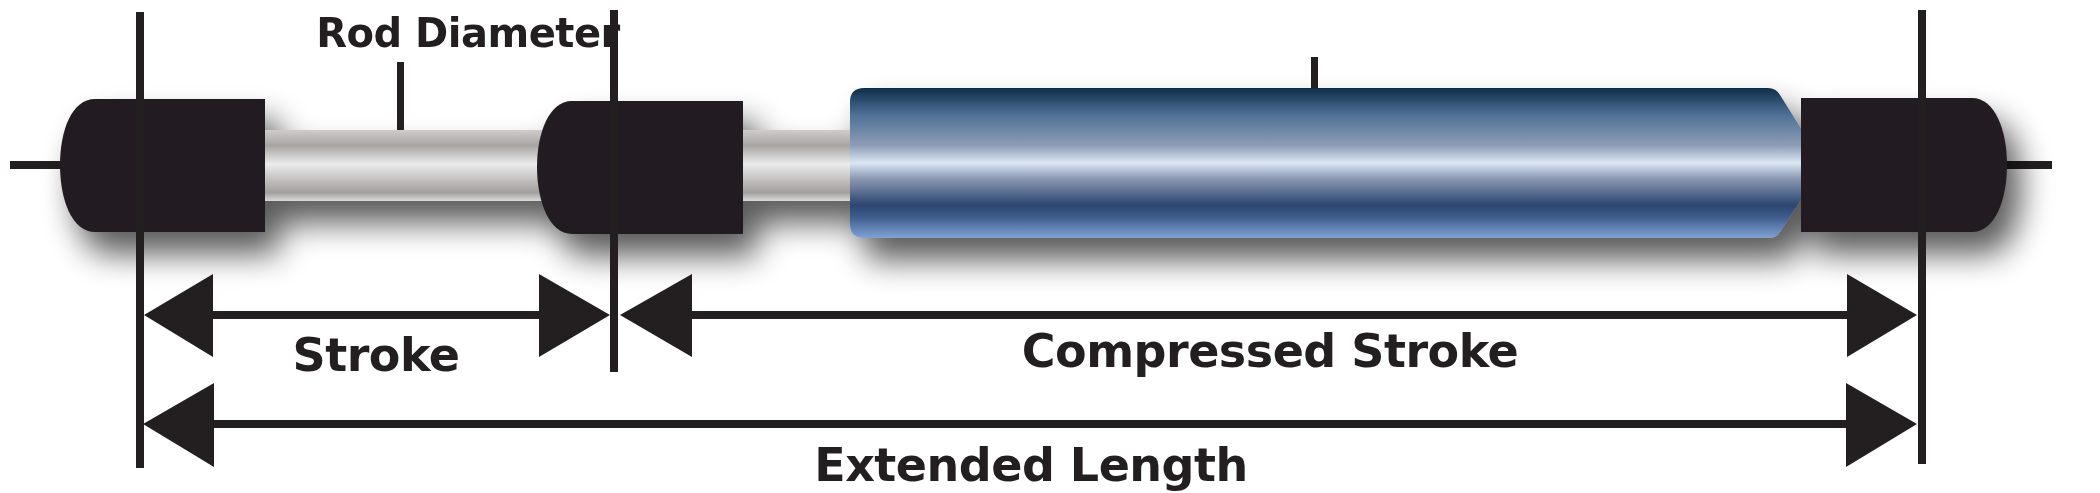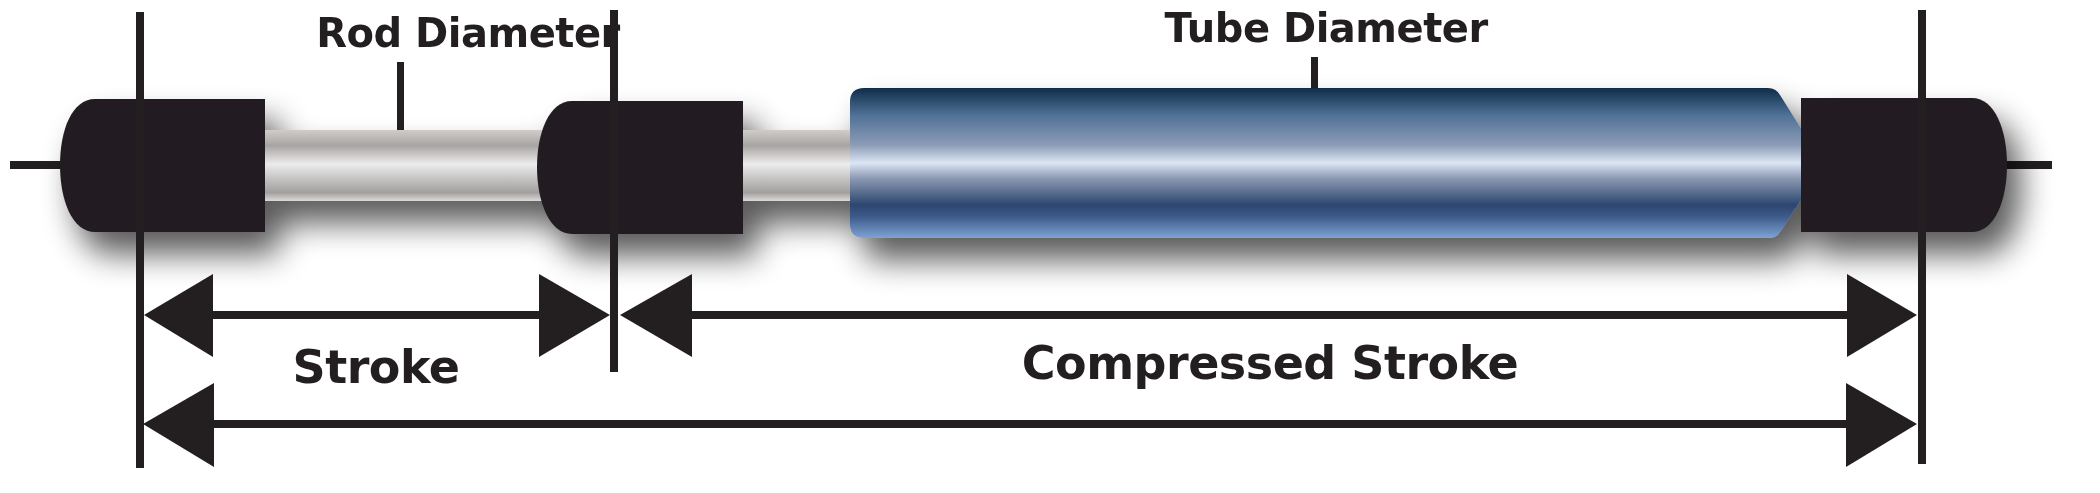--- a/index.html
+++ b/index.html
@@ -10,21 +10,21 @@
       position: absolute;
       font-family: "DejaVu Sans", "Liberation Sans", sans-serif;
       font-weight: bold;
       color: #231f20;
       white-space: nowrap;
       letter-spacing: -0.5px;
       line-height: 1;
       transform: translateX(-50%);
     }
     .label.top { font-size: 40px; }
-    .label.dim { font-size: 46px; margin-top: 12px; }
+    .label.dim { font-size: 46px; }
   </style>
 </head>
 <body>
 
 <div class="canvas">
   <svg width="2100" height="493" viewBox="0 0 2100 493" xmlns="http://www.w3.org/2000/svg">
     <defs>
       <linearGradient id="tubeGrad" x1="0" y1="0" x2="0" y2="1">
         <stop offset="0" stop-color="#0f2d4a"></stop>
         <stop offset="0.18" stop-color="#4f7196"></stop>
@@ -92,16 +92,16 @@
     </g>
 
     <g fill="#231f20">
       <rect x="210" y="420" width="1642" height="8"></rect>
       <polygon points="143,424 214,383 214,467"></polygon>
       <polygon points="1917,424 1846,383 1846,467"></polygon>
     </g>
   </svg>
 
   <div class="label top" style="left:424px; top:13px;margin-left:44px;">Rod Diameter</div>
-  <div class="label top" style="left:1326px; top:8px;">Tube Diameter</div>
   <div class="label dim" style="left:376px; top:332px;">Stroke</div>
   <div class="label dim" style="left:1270px; top:328px;">Compressed Stroke</div>
+  <div class="label dim" style="left:1031px; top:442px;">Extended Length</div>
 </div>
 
 </body></html>

